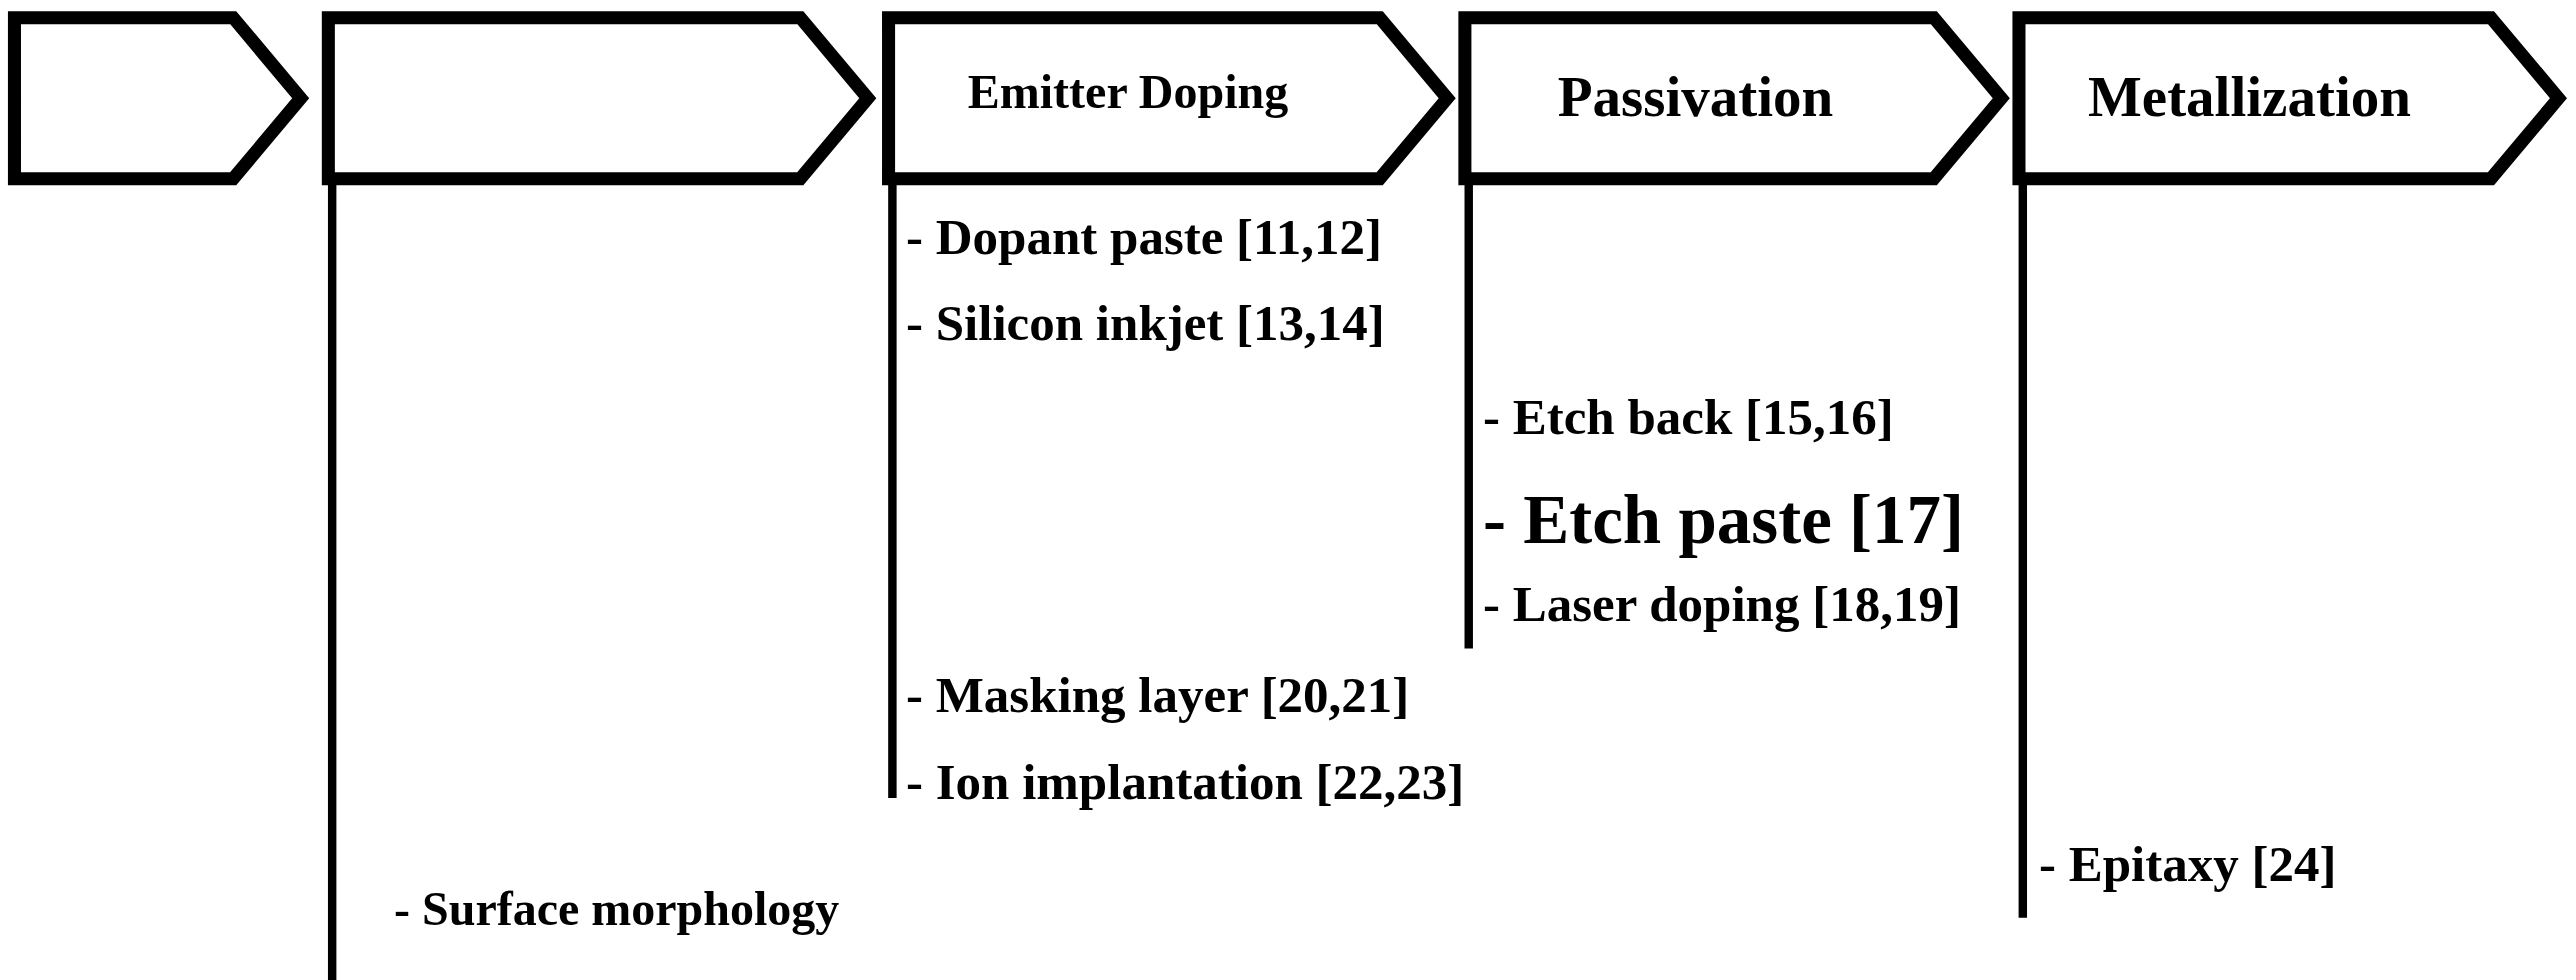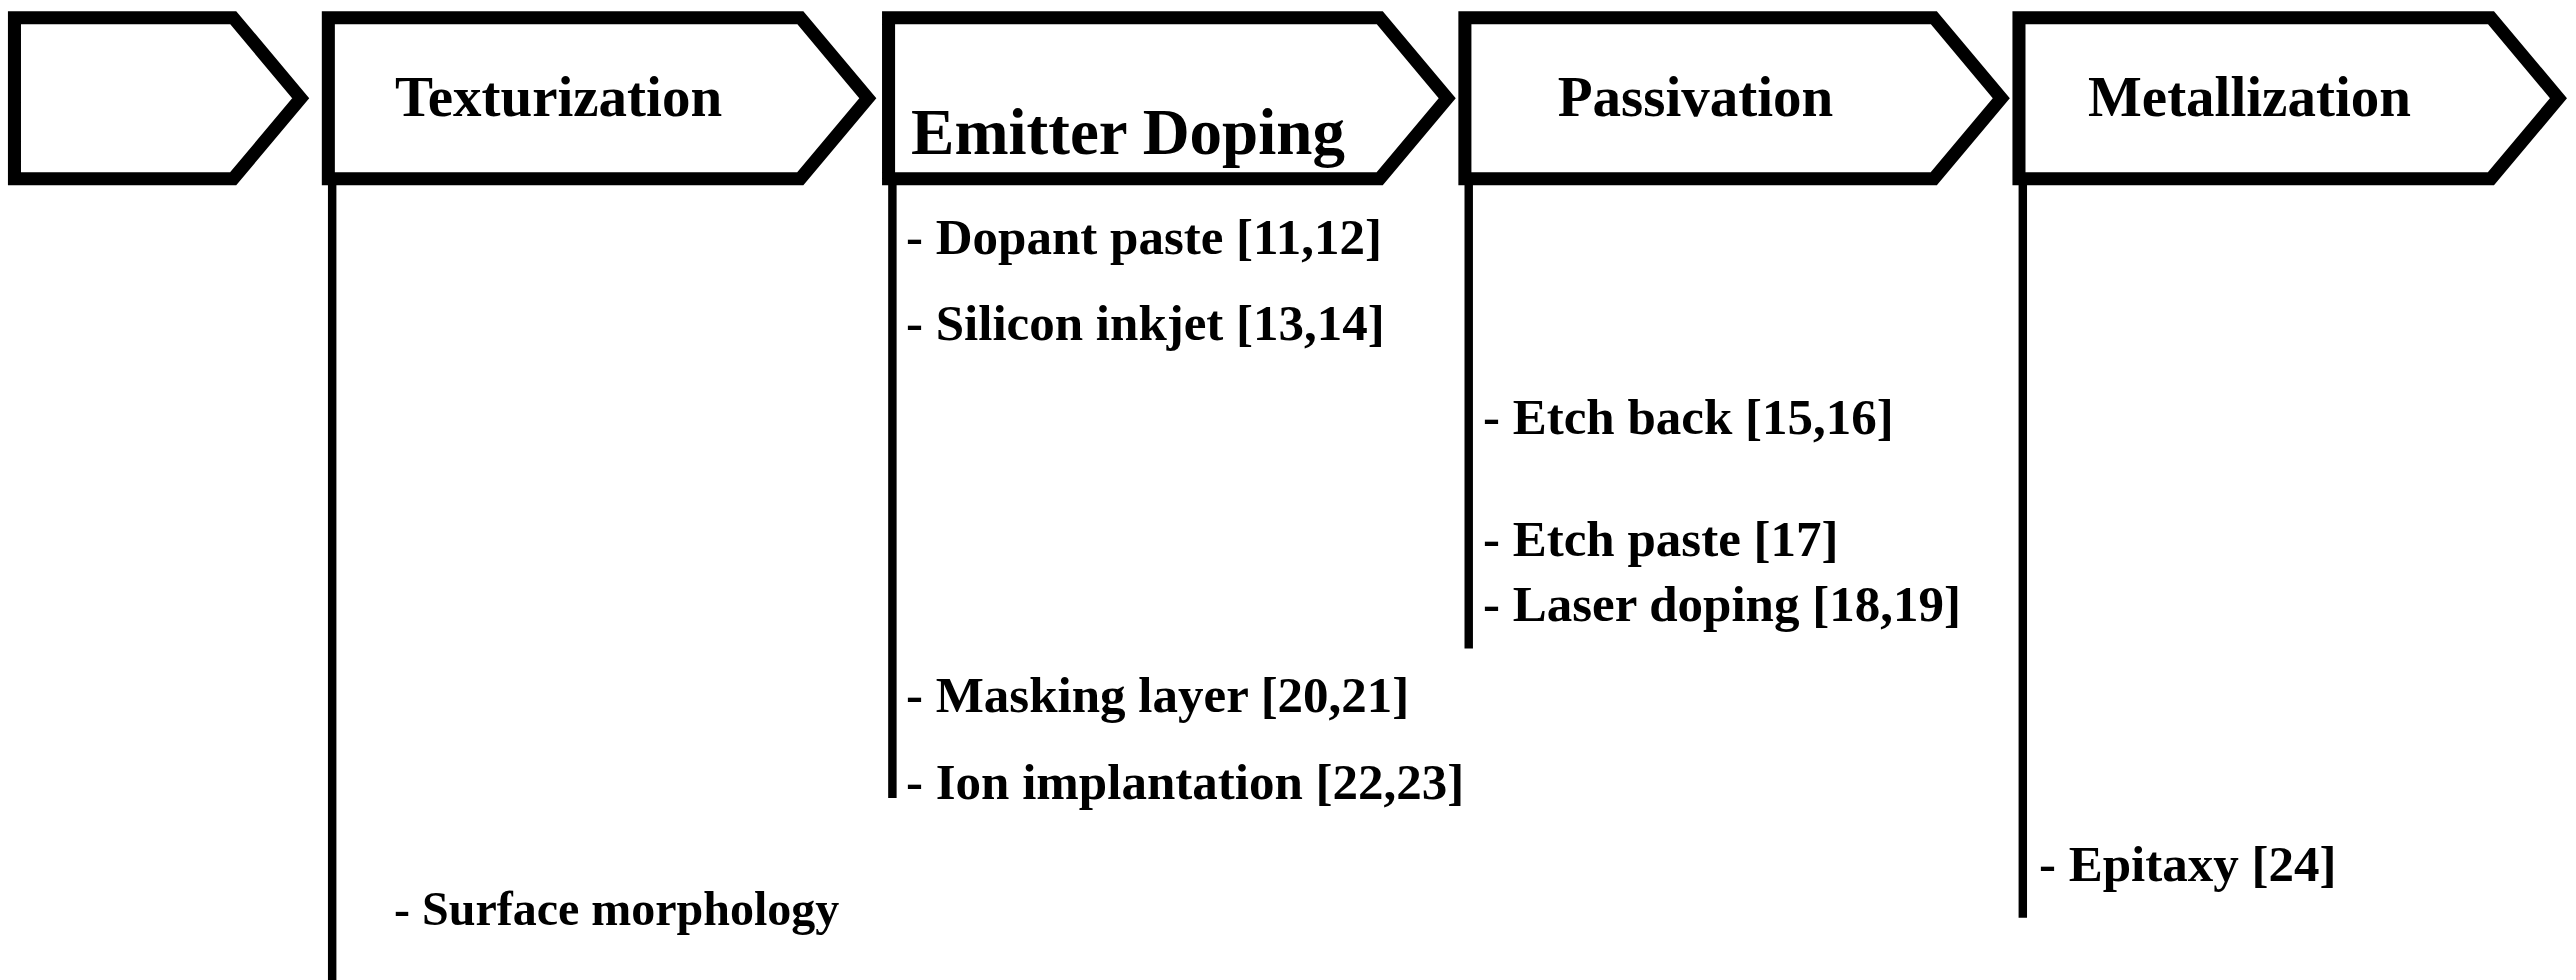--- a/index.html
+++ b/index.html
@@ -69,35 +69,34 @@
 
     <polygon points="2630,23 3245,23 3333,128 3245,233 2630,233" fill="#ffffff" stroke="#000000" stroke-width="17" stroke-linejoin="miter"></polygon>
 
     <line x1="432" y1="233" x2="432" y2="1277" stroke="#000000" stroke-width="11"></line>
     <line x1="1162" y1="233" x2="1162" y2="1040" stroke="#000000" stroke-width="11"></line>
     <line x1="1913" y1="233" x2="1913" y2="845" stroke="#000000" stroke-width="11"></line>
     <line x1="2635" y1="233" x2="2635" y2="1196" stroke="#000000" stroke-width="11"></line>
   </svg>
 
 
-  <div class="stage-label" style="left:328px; top:68px; width:461px; font-size:57px;">Texturization</div>
 
-  <div class="stage-label" style="left:888px; top:68px; width:480px; font-size:65px;margin-top:31px;">Emitter Doping</div>
+  <div class="stage-label" style="left:888px; top:68px; width:480px; font-size:48px;">Emitter Doping</div>
 
   <div class="stage-label" style="left:1465px; top:68px; width:461px; font-size:57px;">Passivation</div>
 
   <div class="stage-label" style="left:2019px; top:68px; width:461px; font-size:57px;">Metallization</div>
 
   <div class="bullet" style="left:906px; top:212px; font-size:51px;">- Dopant paste [11,12]</div>
 
   <div class="bullet" style="left:906px; top:298px; font-size:51px;">- Silicon inkjet [13,14]</div>
 
   <div class="bullet" style="left:1483px; top:392px; font-size:51px;">- Etch back [15,16]</div>
 
-  <div class="bullet" style="left:1483px; top:514px; font-size:51px;">- Etch paste [17]</div>
+  <div class="bullet" style="left:1483px; top:486px; font-size:69px;">- Etch paste [17]</div>
 
   <div class="bullet" style="left:1483px; top:579px; font-size:51px;">- Laser doping [18,19]</div>
 
   <div class="bullet" style="left:906px; top:670px; font-size:51px;">- Masking layer [20,21]</div>
 
   <div class="bullet" style="left:906px; top:757px; font-size:51px;">- Ion implantation [22,23]</div>
 
   <div class="bullet bold" style="left:346px; top:837px; font-size:48px;">
     <span>- Surface morphology</span>
     <span class="sub">(In this work)</span>

